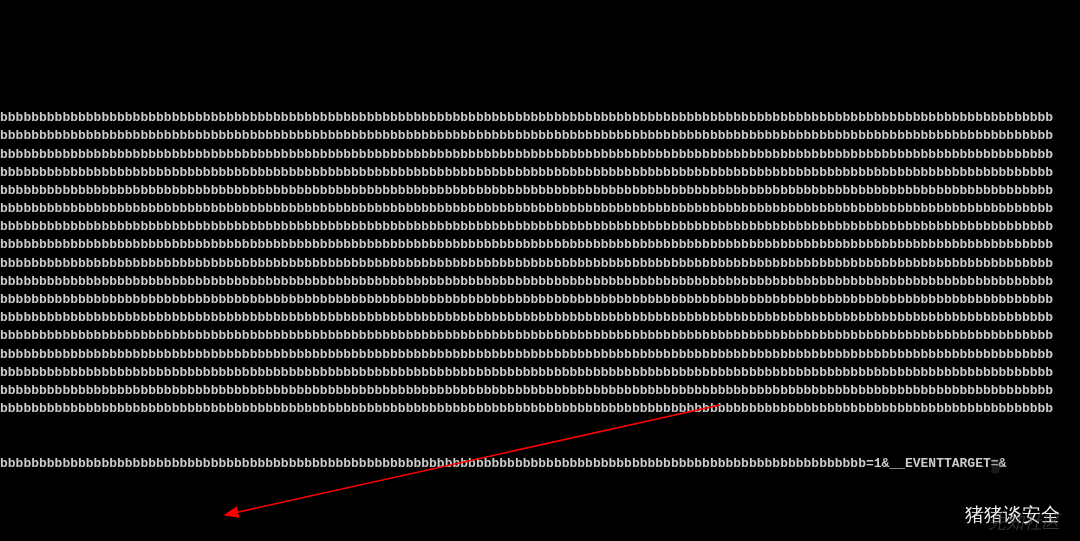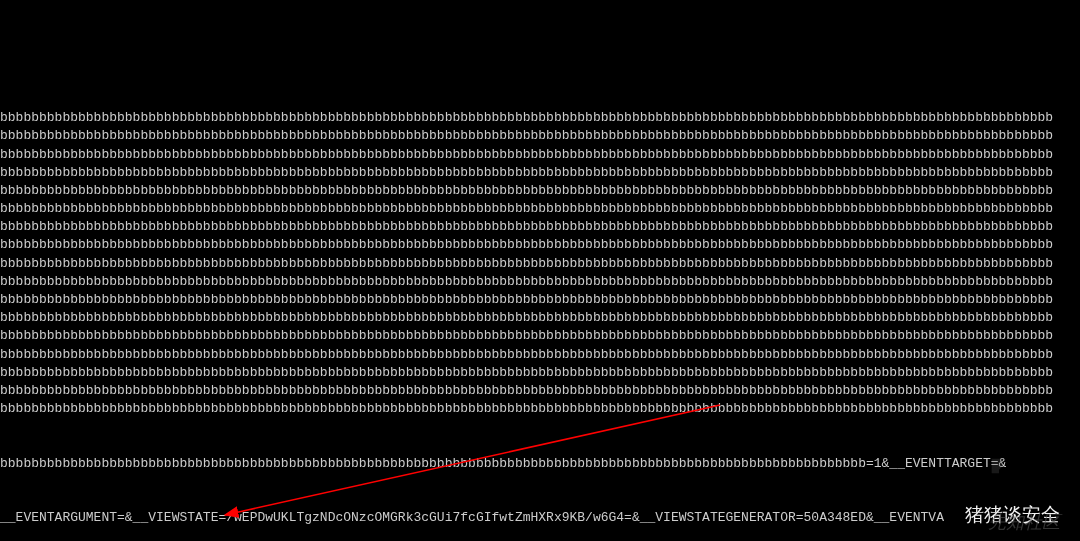--- a/index.html
+++ b/index.html
@@ -20,20 +20,21 @@
       white-space: pre-wrap;
       word-break: break-all;
     }
     .term {
       padding: 0;
     }
     .gray { color: #cccccc; }
     .line {
       white-space: pre;
       overflow: hidden;
+      font-weight: bold;
     }
     .arrow-svg {
       position: absolute;
       top: 0;
       left: 0;
       width: 1080px;
       height: 541px;
       pointer-events: none;
     }
     .watermark {
@@ -72,21 +73,20 @@
     }
   </style>
 </head>
 <body>
 
 
 
 <div class="term">
   <div id="b-block"><div class="line gray">bbbbbbbbbbbbbbbbbbbbbbbbbbbbbbbbbbbbbbbbbbbbbbbbbbbbbbbbbbbbbbbbbbbbbbbbbbbbbbbbbbbbbbbbbbbbbbbbbbbbbbbbbbbbbbbbbbbbbbbbbbbbbbbbbbbbbbb</div><div class="line gray">bbbbbbbbbbbbbbbbbbbbbbbbbbbbbbbbbbbbbbbbbbbbbbbbbbbbbbbbbbbbbbbbbbbbbbbbbbbbbbbbbbbbbbbbbbbbbbbbbbbbbbbbbbbbbbbbbbbbbbbbbbbbbbbbbbbbbbb</div><div class="line gray">bbbbbbbbbbbbbbbbbbbbbbbbbbbbbbbbbbbbbbbbbbbbbbbbbbbbbbbbbbbbbbbbbbbbbbbbbbbbbbbbbbbbbbbbbbbbbbbbbbbbbbbbbbbbbbbbbbbbbbbbbbbbbbbbbbbbbbb</div><div class="line gray">bbbbbbbbbbbbbbbbbbbbbbbbbbbbbbbbbbbbbbbbbbbbbbbbbbbbbbbbbbbbbbbbbbbbbbbbbbbbbbbbbbbbbbbbbbbbbbbbbbbbbbbbbbbbbbbbbbbbbbbbbbbbbbbbbbbbbbb</div><div class="line gray">bbbbbbbbbbbbbbbbbbbbbbbbbbbbbbbbbbbbbbbbbbbbbbbbbbbbbbbbbbbbbbbbbbbbbbbbbbbbbbbbbbbbbbbbbbbbbbbbbbbbbbbbbbbbbbbbbbbbbbbbbbbbbbbbbbbbbbb</div><div class="line gray">bbbbbbbbbbbbbbbbbbbbbbbbbbbbbbbbbbbbbbbbbbbbbbbbbbbbbbbbbbbbbbbbbbbbbbbbbbbbbbbbbbbbbbbbbbbbbbbbbbbbbbbbbbbbbbbbbbbbbbbbbbbbbbbbbbbbbbb</div><div class="line gray">bbbbbbbbbbbbbbbbbbbbbbbbbbbbbbbbbbbbbbbbbbbbbbbbbbbbbbbbbbbbbbbbbbbbbbbbbbbbbbbbbbbbbbbbbbbbbbbbbbbbbbbbbbbbbbbbbbbbbbbbbbbbbbbbbbbbbbb</div><div class="line gray">bbbbbbbbbbbbbbbbbbbbbbbbbbbbbbbbbbbbbbbbbbbbbbbbbbbbbbbbbbbbbbbbbbbbbbbbbbbbbbbbbbbbbbbbbbbbbbbbbbbbbbbbbbbbbbbbbbbbbbbbbbbbbbbbbbbbbbb</div><div class="line gray">bbbbbbbbbbbbbbbbbbbbbbbbbbbbbbbbbbbbbbbbbbbbbbbbbbbbbbbbbbbbbbbbbbbbbbbbbbbbbbbbbbbbbbbbbbbbbbbbbbbbbbbbbbbbbbbbbbbbbbbbbbbbbbbbbbbbbbb</div><div class="line gray">bbbbbbbbbbbbbbbbbbbbbbbbbbbbbbbbbbbbbbbbbbbbbbbbbbbbbbbbbbbbbbbbbbbbbbbbbbbbbbbbbbbbbbbbbbbbbbbbbbbbbbbbbbbbbbbbbbbbbbbbbbbbbbbbbbbbbbb</div><div class="line gray">bbbbbbbbbbbbbbbbbbbbbbbbbbbbbbbbbbbbbbbbbbbbbbbbbbbbbbbbbbbbbbbbbbbbbbbbbbbbbbbbbbbbbbbbbbbbbbbbbbbbbbbbbbbbbbbbbbbbbbbbbbbbbbbbbbbbbbb</div><div class="line gray">bbbbbbbbbbbbbbbbbbbbbbbbbbbbbbbbbbbbbbbbbbbbbbbbbbbbbbbbbbbbbbbbbbbbbbbbbbbbbbbbbbbbbbbbbbbbbbbbbbbbbbbbbbbbbbbbbbbbbbbbbbbbbbbbbbbbbbb</div><div class="line gray">bbbbbbbbbbbbbbbbbbbbbbbbbbbbbbbbbbbbbbbbbbbbbbbbbbbbbbbbbbbbbbbbbbbbbbbbbbbbbbbbbbbbbbbbbbbbbbbbbbbbbbbbbbbbbbbbbbbbbbbbbbbbbbbbbbbbbbb</div><div class="line gray">bbbbbbbbbbbbbbbbbbbbbbbbbbbbbbbbbbbbbbbbbbbbbbbbbbbbbbbbbbbbbbbbbbbbbbbbbbbbbbbbbbbbbbbbbbbbbbbbbbbbbbbbbbbbbbbbbbbbbbbbbbbbbbbbbbbbbbb</div><div class="line gray">bbbbbbbbbbbbbbbbbbbbbbbbbbbbbbbbbbbbbbbbbbbbbbbbbbbbbbbbbbbbbbbbbbbbbbbbbbbbbbbbbbbbbbbbbbbbbbbbbbbbbbbbbbbbbbbbbbbbbbbbbbbbbbbbbbbbbbb</div><div class="line gray">bbbbbbbbbbbbbbbbbbbbbbbbbbbbbbbbbbbbbbbbbbbbbbbbbbbbbbbbbbbbbbbbbbbbbbbbbbbbbbbbbbbbbbbbbbbbbbbbbbbbbbbbbbbbbbbbbbbbbbbbbbbbbbbbbbbbbbb</div><div class="line gray">bbbbbbbbbbbbbbbbbbbbbbbbbbbbbbbbbbbbbbbbbbbbbbbbbbbbbbbbbbbbbbbbbbbbbbbbbbbbbbbbbbbbbbbbbbbbbbbbbbbbbbbbbbbbbbbbbbbbbbbbbbbbbbbbbbbbbbb</div></div>
   <div class="line gray">bbbbbbbbbbbbbbbbbbbbbbbbbbbbbbbbbbbbbbbbbbbbbbbbbbbbbbbbbbbbbbbbbbbbbbbbbbbbbbbbbbbbbbbbbbbbbbbbbbbbbbbbbbbbbbb=1&amp;__EVENTTARGET=&amp;</div>
-  <div class="line gray">__EVENTARGUMENT=&amp;__VIEWSTATE=/wEPDwUKLTgzNDcONzcOMGRk3cGUi7fcGIfwtZmHXRx9KB/w6G4=&amp;__VIEWSTATEGENERATOR=50A348ED&amp;__EVENTVA</div>
   
   
   
   
   
   
   
   
   
 </div>

